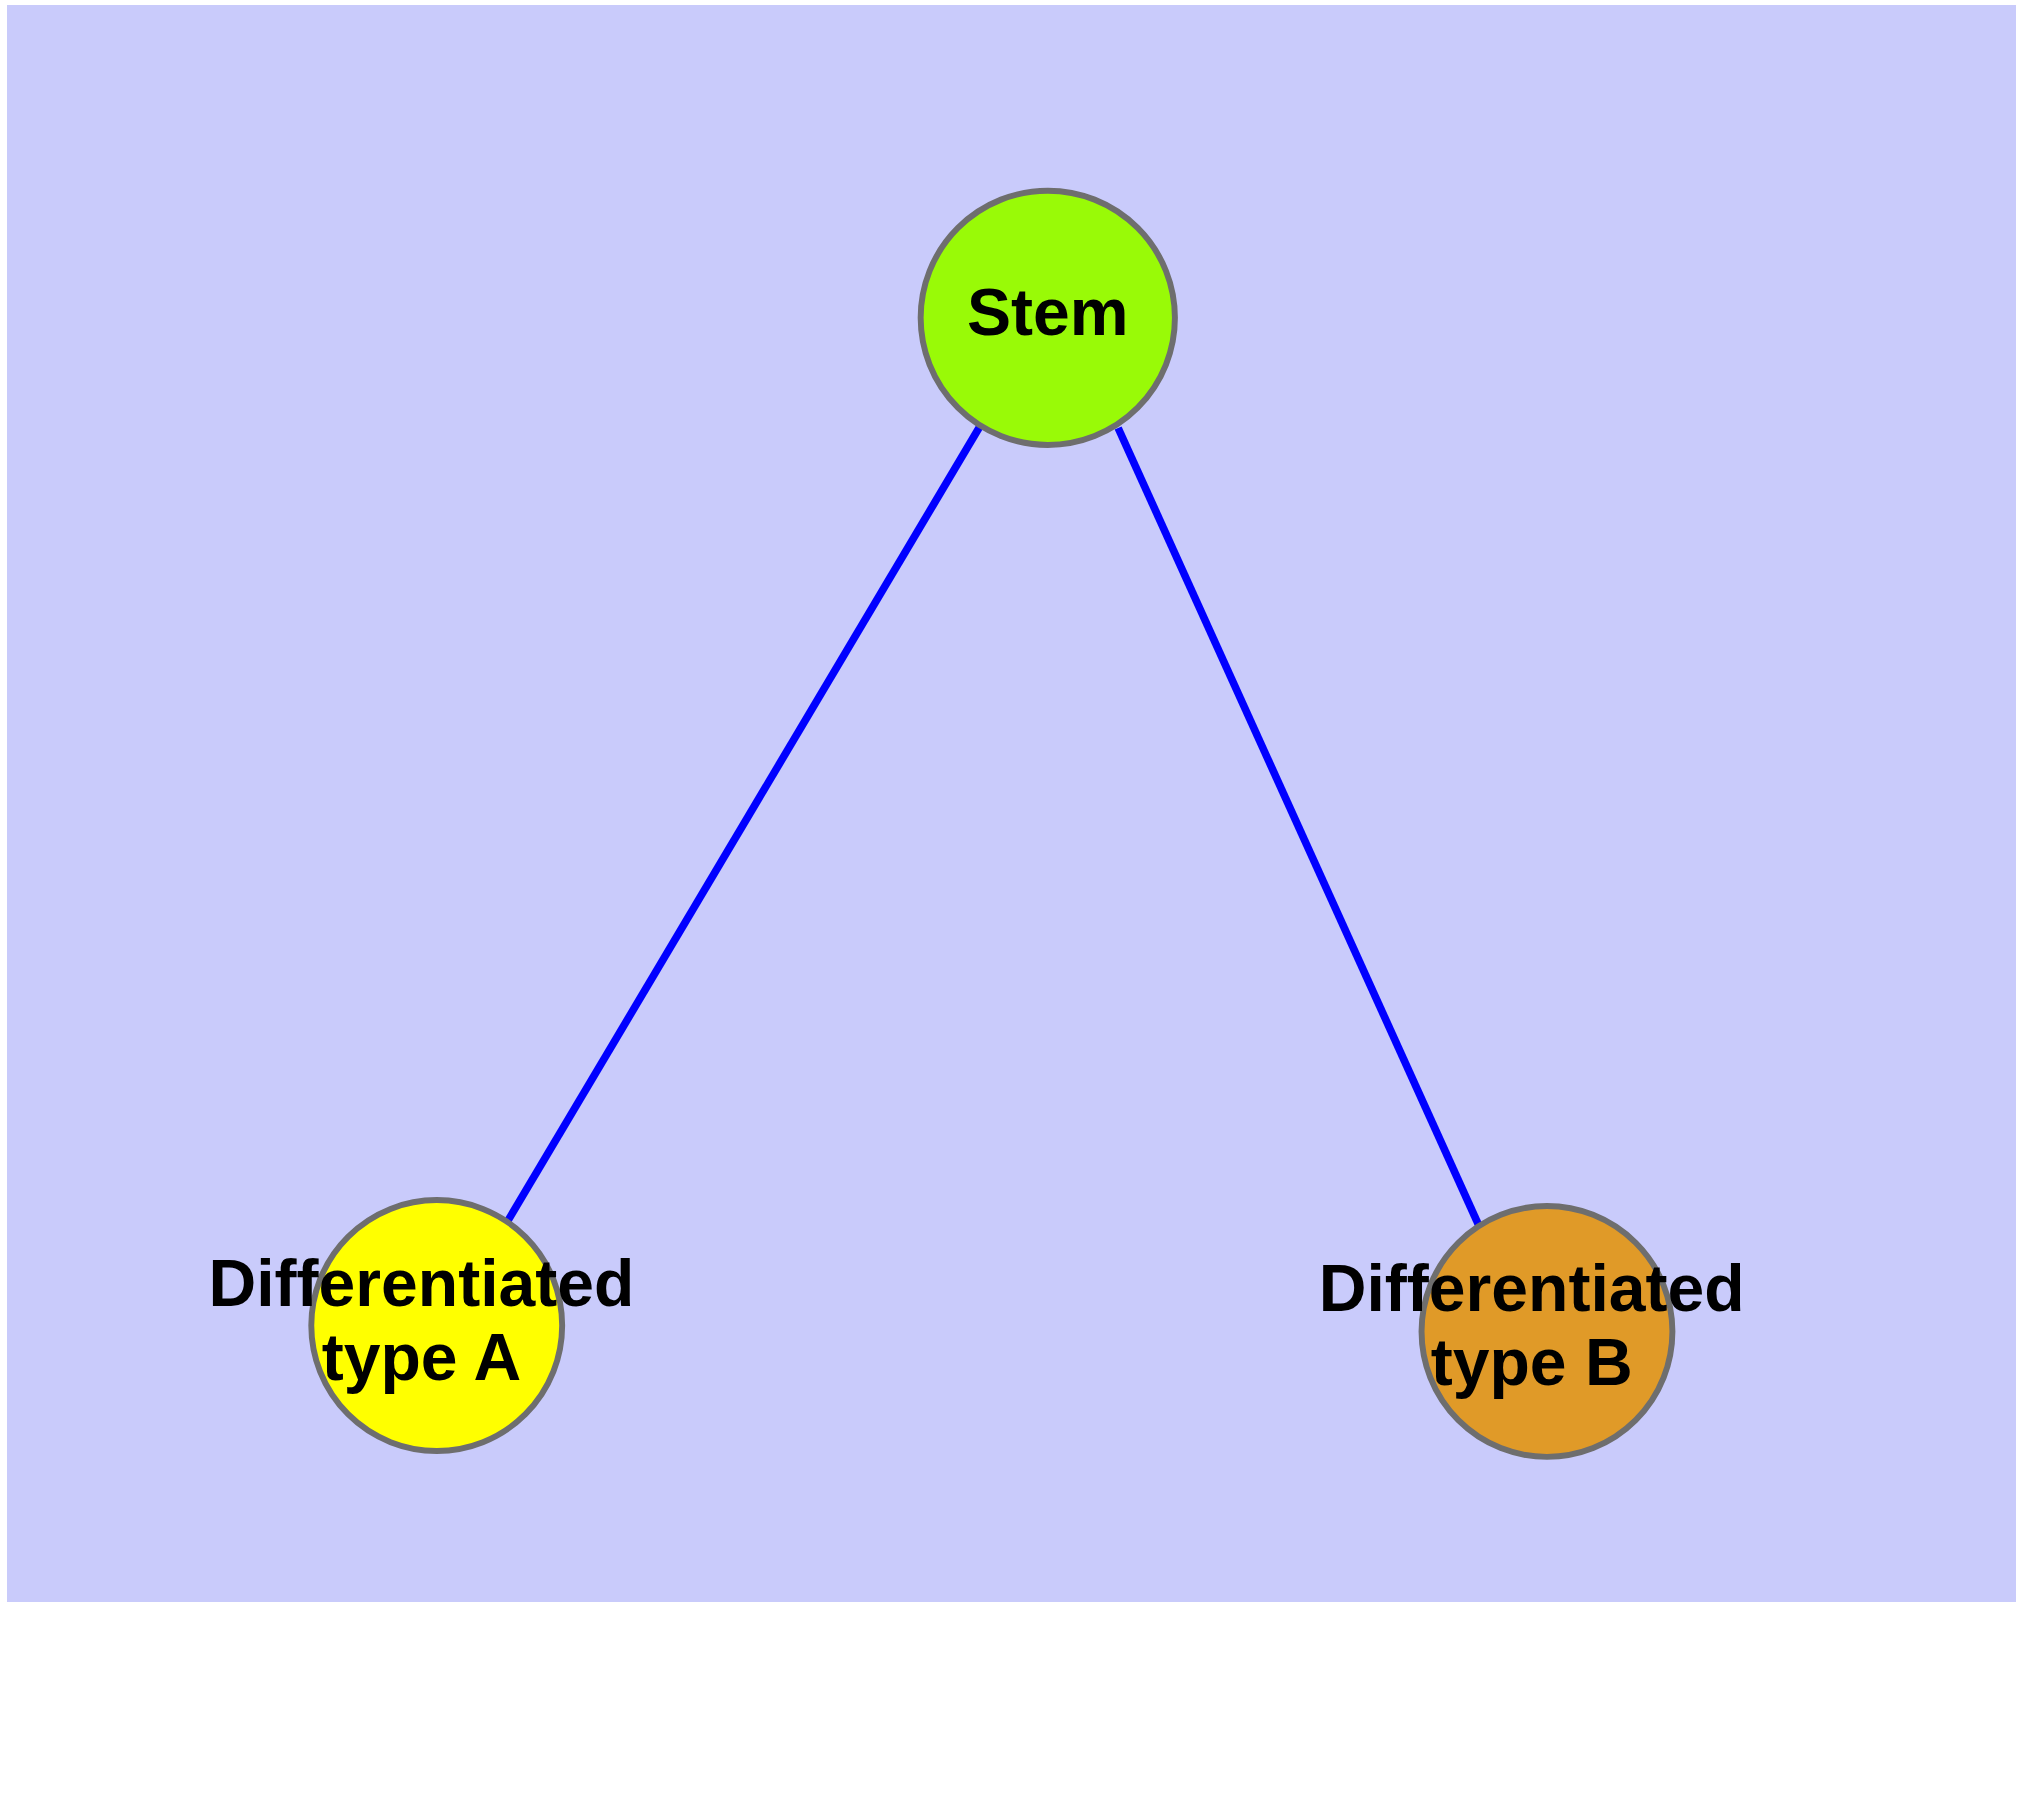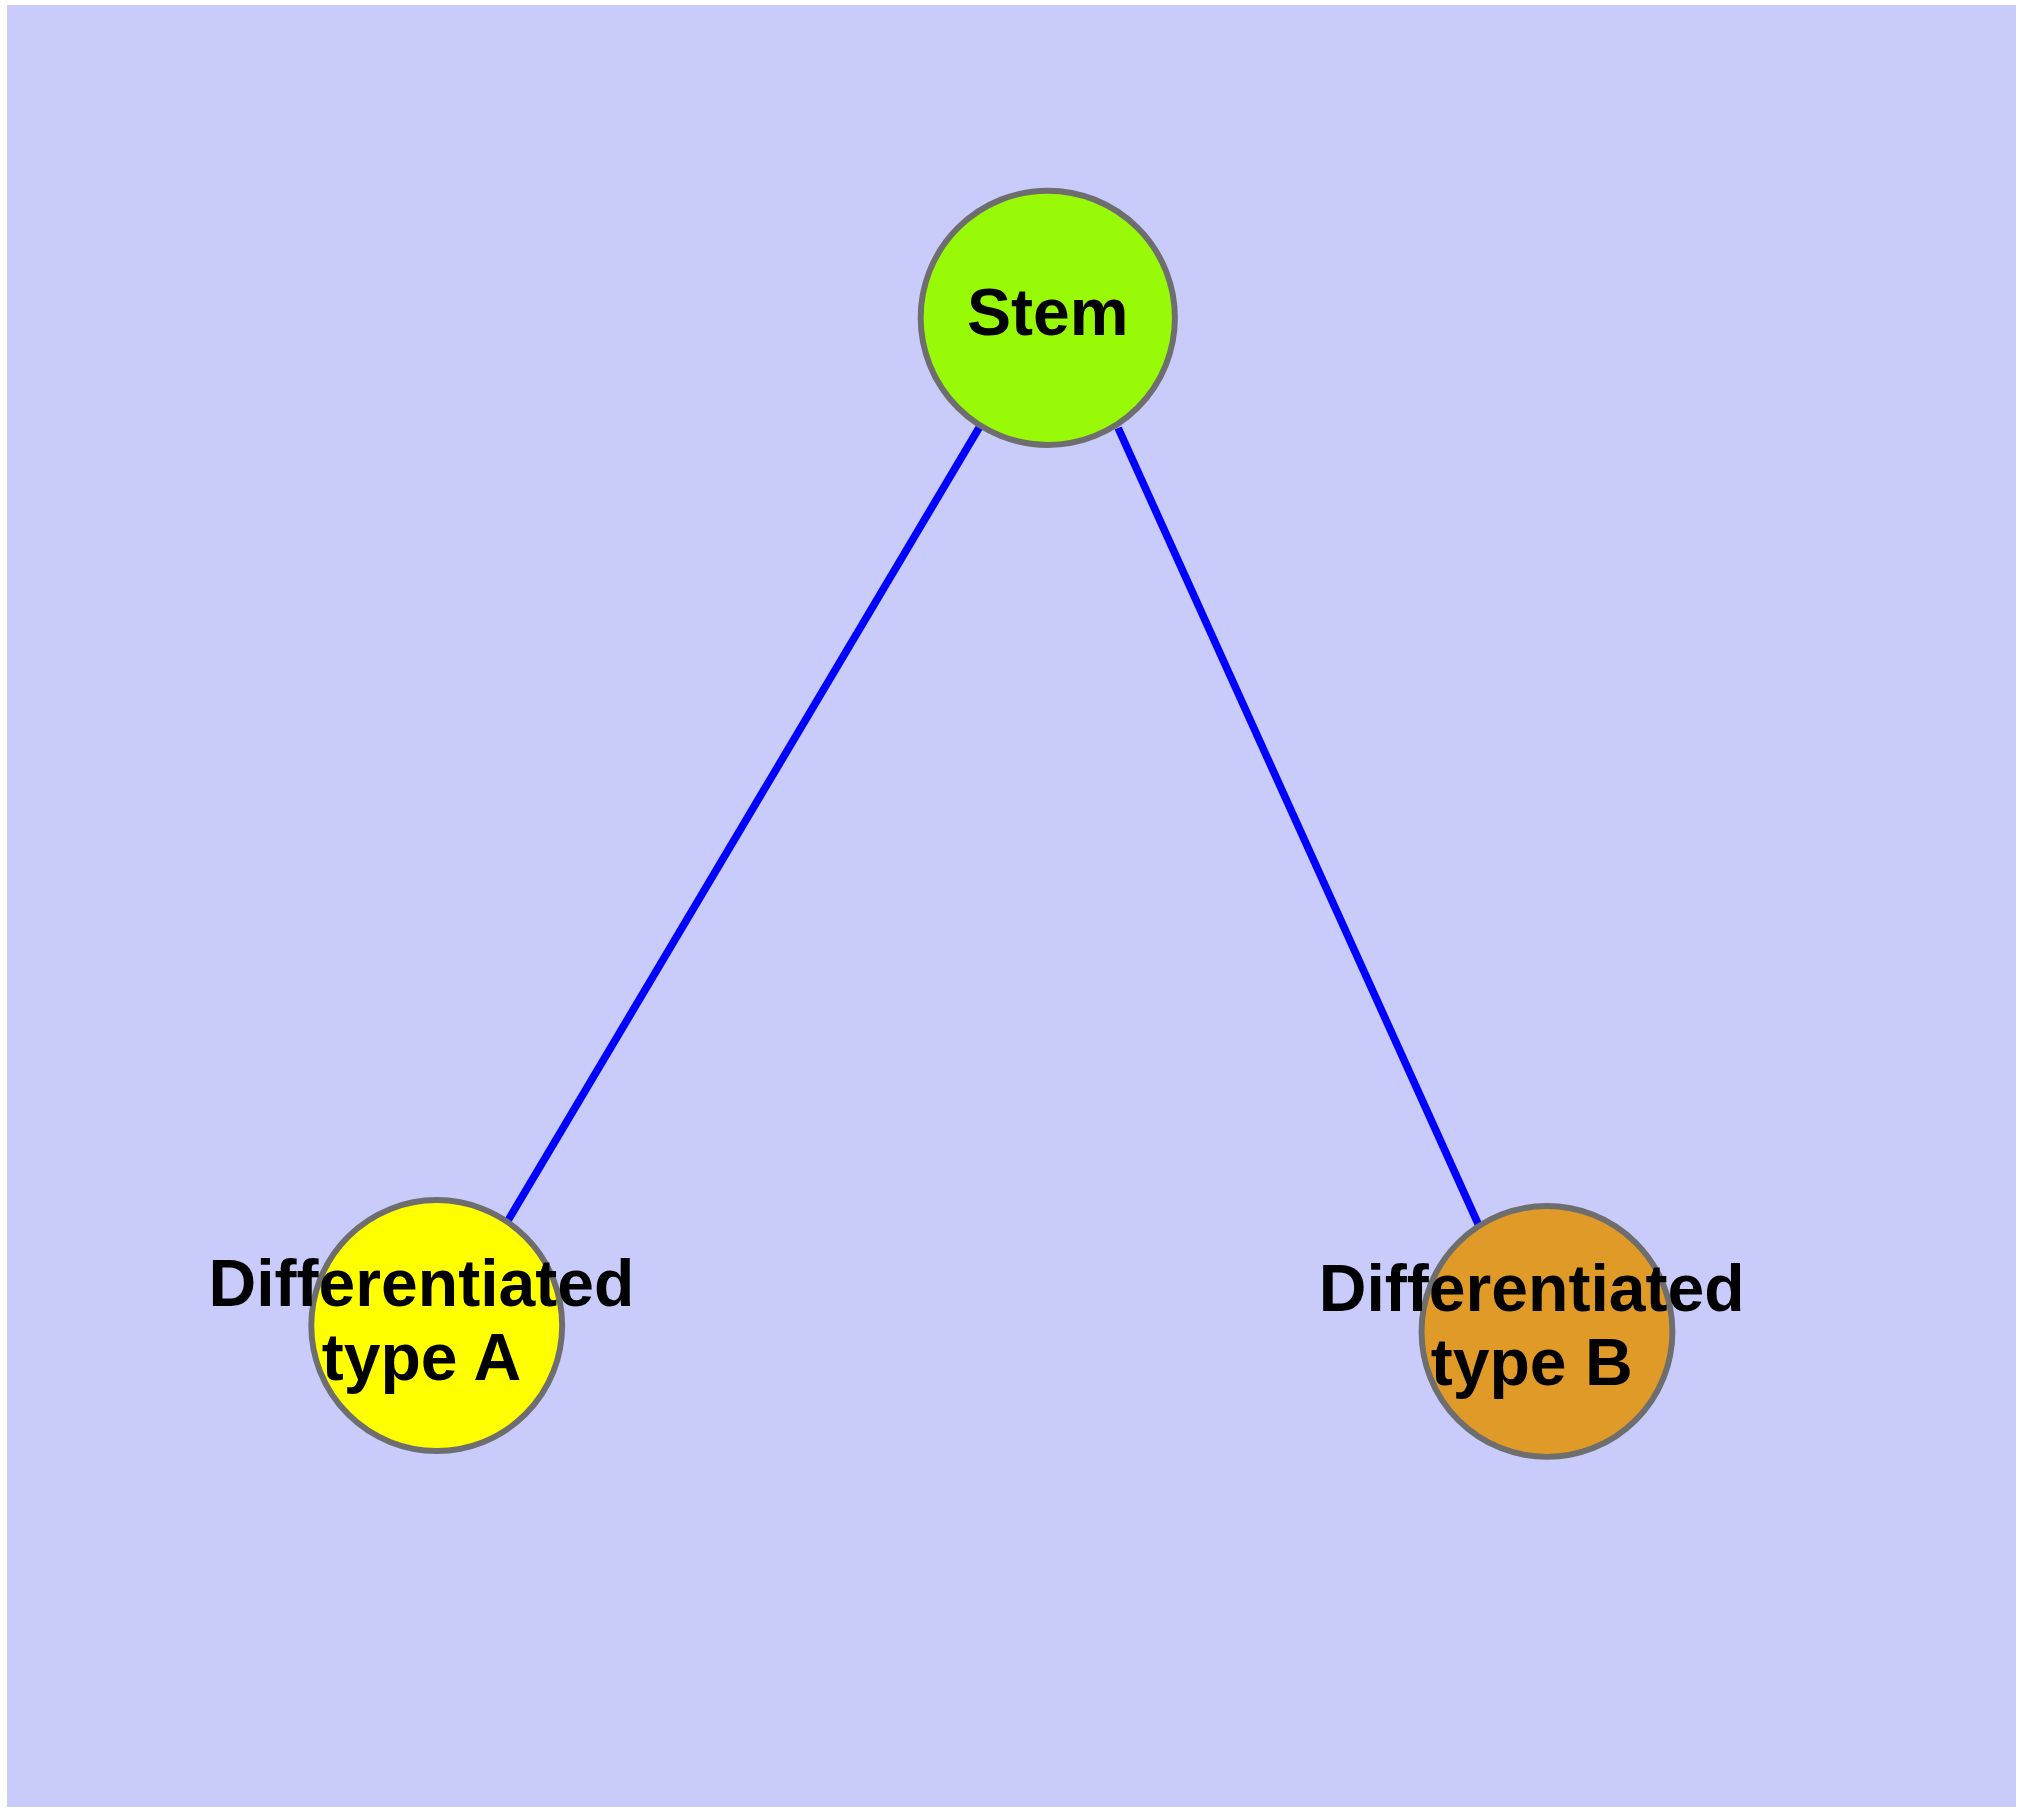--- a/index.html
+++ b/index.html
@@ -3,21 +3,21 @@
 <meta charset="utf-8">
 <style>
   html, body {
     margin: 0;
     padding: 0;
     background: #ffffff;
   }
   #canvas {
     position: relative;
     width: 2021px;
-    height: 1812px;
+    height: 1602px;
     background: #ffffff;
     overflow: hidden;
     font-family: "Liberation Sans", sans-serif;
     text-decoration: underline;
   }
   #plot-bg {
     position: absolute;
     left: 6.8px;
     top: 5.1px;
     width: 2009px;

